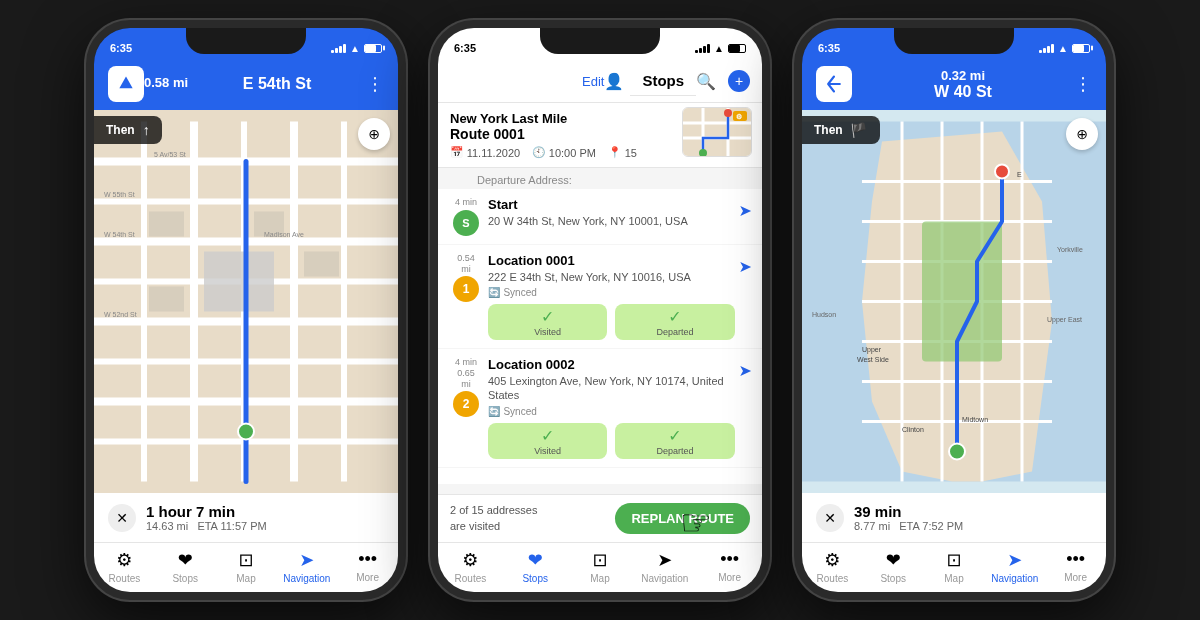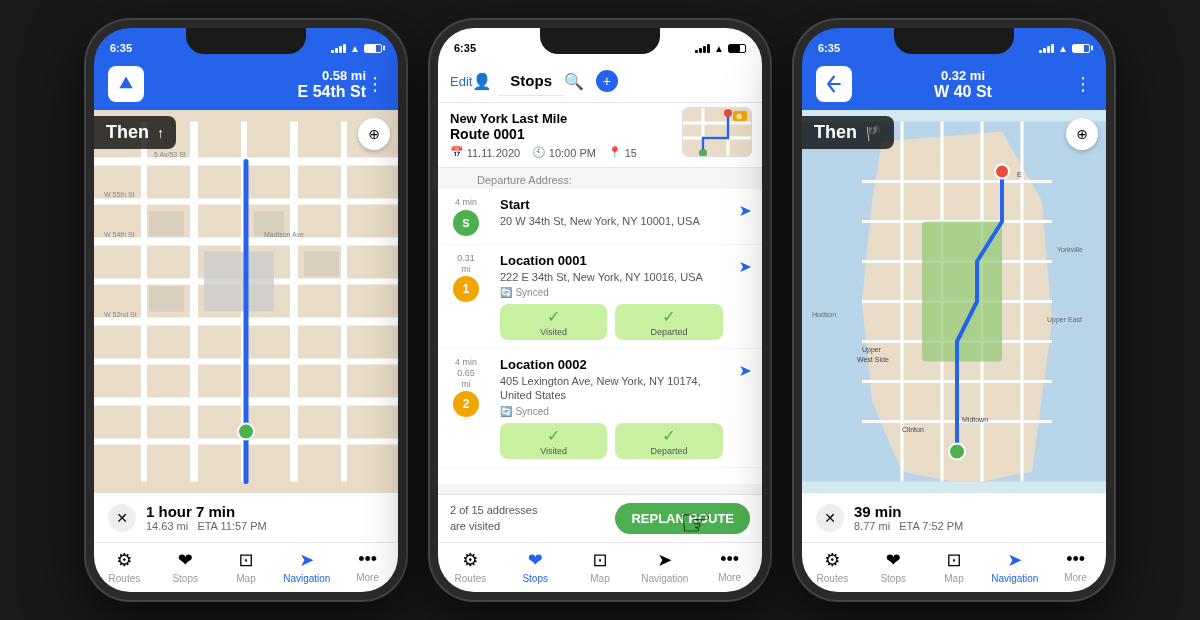--- a/index.html
+++ b/index.html
@@ -82,21 +82,21 @@
       padding: 6px 12px;
       display: flex;
       align-items: center;
       gap: 8px;
       position: absolute;
       top: 88px;
       left: 0;
       z-index: 10;
       border-radius: 0 8px 8px 0;
     }
-    .then-text { color: white; font-size: 18px; font-weight: 600; }
+    .then-text { color: white; font-size: 12px; font-weight: 600; }
     .then-icon { color: white; font-size: 14px; }
 
     
     .map-area {
       flex: 1;
       background: #e8e0d0;
       position: relative;
       overflow: hidden;
     }
 
@@ -170,21 +170,21 @@
       font-weight: 600;
       color: #000;
       flex-shrink: 0;
     }
 
     .stops-header {
       background: white;
       padding: 6px 12px;
       display: flex;
       align-items: center;
-      justify-content: flex-start;
+      justify-content: flex-end;
       border-bottom: 1px solid #e5e5e5;
       flex-shrink: 0;
     }
     .stops-header .edit-btn { color: #2563eb; font-size: 13px; cursor: pointer; font-weight: 500; }
     .stops-header-icons { display: flex; gap: 12px; align-items: center; }
     .stops-header-icons span { color: #2563eb; font-size: 16px; cursor: pointer; }
 
     .route-info {
       background: white;
       padding: 8px 12px;
@@ -219,21 +219,21 @@
       font-weight: 500;
       margin-left: 27px;
     }
 
     .stop-item {
       display: flex;
       background: white;
       margin: 0 0 1px;
       padding: 8px 10px;
       align-items: flex-start;
-      gap: 16px;
+      gap: 4px;
     }
     .stop-timeline {
       display: flex;
       flex-direction: column;
       align-items: center;
       min-width: 36px;
       gap: 2px;
     }
     .stop-dist { font-size: 9px; color: #888; text-align: center; line-height: 1.2; }
     .stop-dot {
@@ -340,21 +340,21 @@
         </div>
     </div>
   </div>
 
   <div class="nav-header">
     <div class="nav-arrow">
       <svg viewBox="0 0 24 24" fill="#2563eb">
           <path d="M12 3l8 14H4L12 3z"></path>
         </svg>
     </div>
-    <div style="display:flex;flex-direction:column;align-items:flex-end;flex:1">
+    <div style="display:flex;flex-direction:row;align-items:flex-start;flex:1">
       <div class="nav-distance">0.58 mi</div>
       <div class="nav-street">E 54th St</div>
     </div>
     <span class="kebab-btn">⋮</span>
   </div>
 
   <div class="then-banner">
     <span class="then-text">Then</span>
     <span class="then-icon">↑</span>
   </div>
@@ -502,21 +502,21 @@
         <div class="stop-title">Start</div>
         <div class="stop-address">20 W 34th St, New York, NY 10001, USA</div>
       </div>
       <span class="stop-nav-btn">➤</span>
     </div>
 
 
     <div class="stop-item">
       <div class="stop-timeline">
         <div class="stop-dist">
-          <span>0.31</span><br>
+          <span>0.54</span><br>
           <span>mi</span>
         </div>
         <div class="stop-dot num1">1</div>
       </div>
       <div class="stop-body">
         <div class="stop-title">Location 0001</div>
         <div class="stop-address">222 E 34th St, New York, NY 10016, USA</div>
         <div class="stop-synced">
           <span>🔄</span>
           <span>Synced</span>

